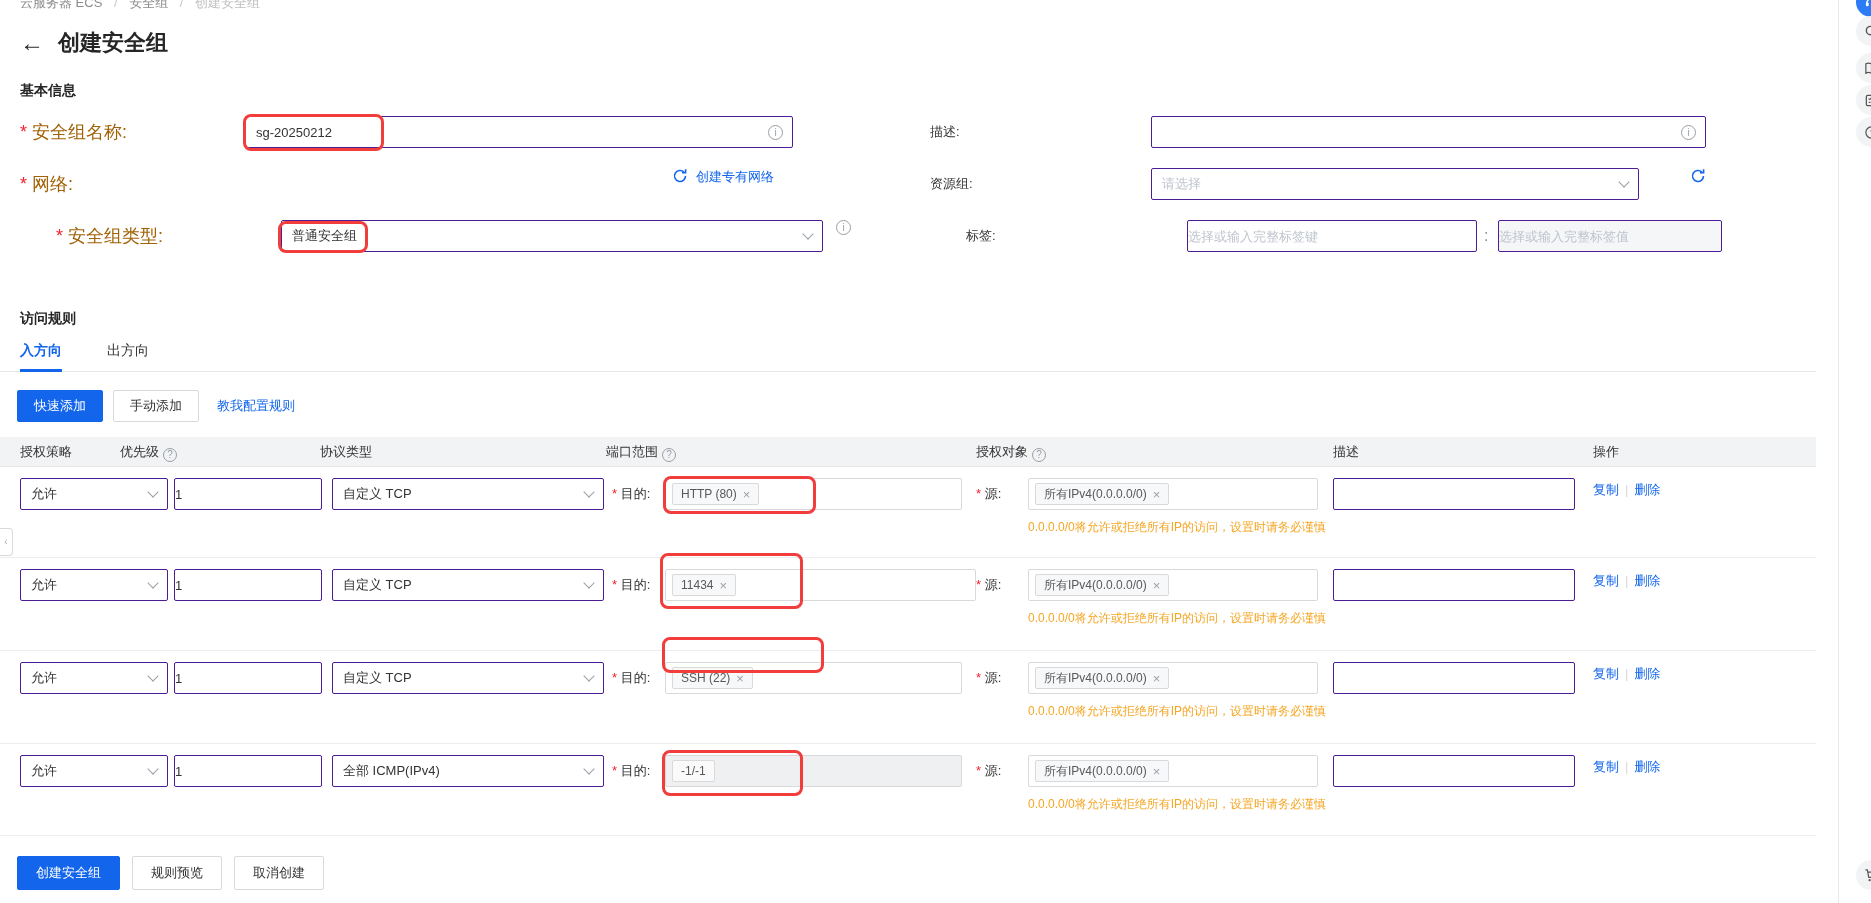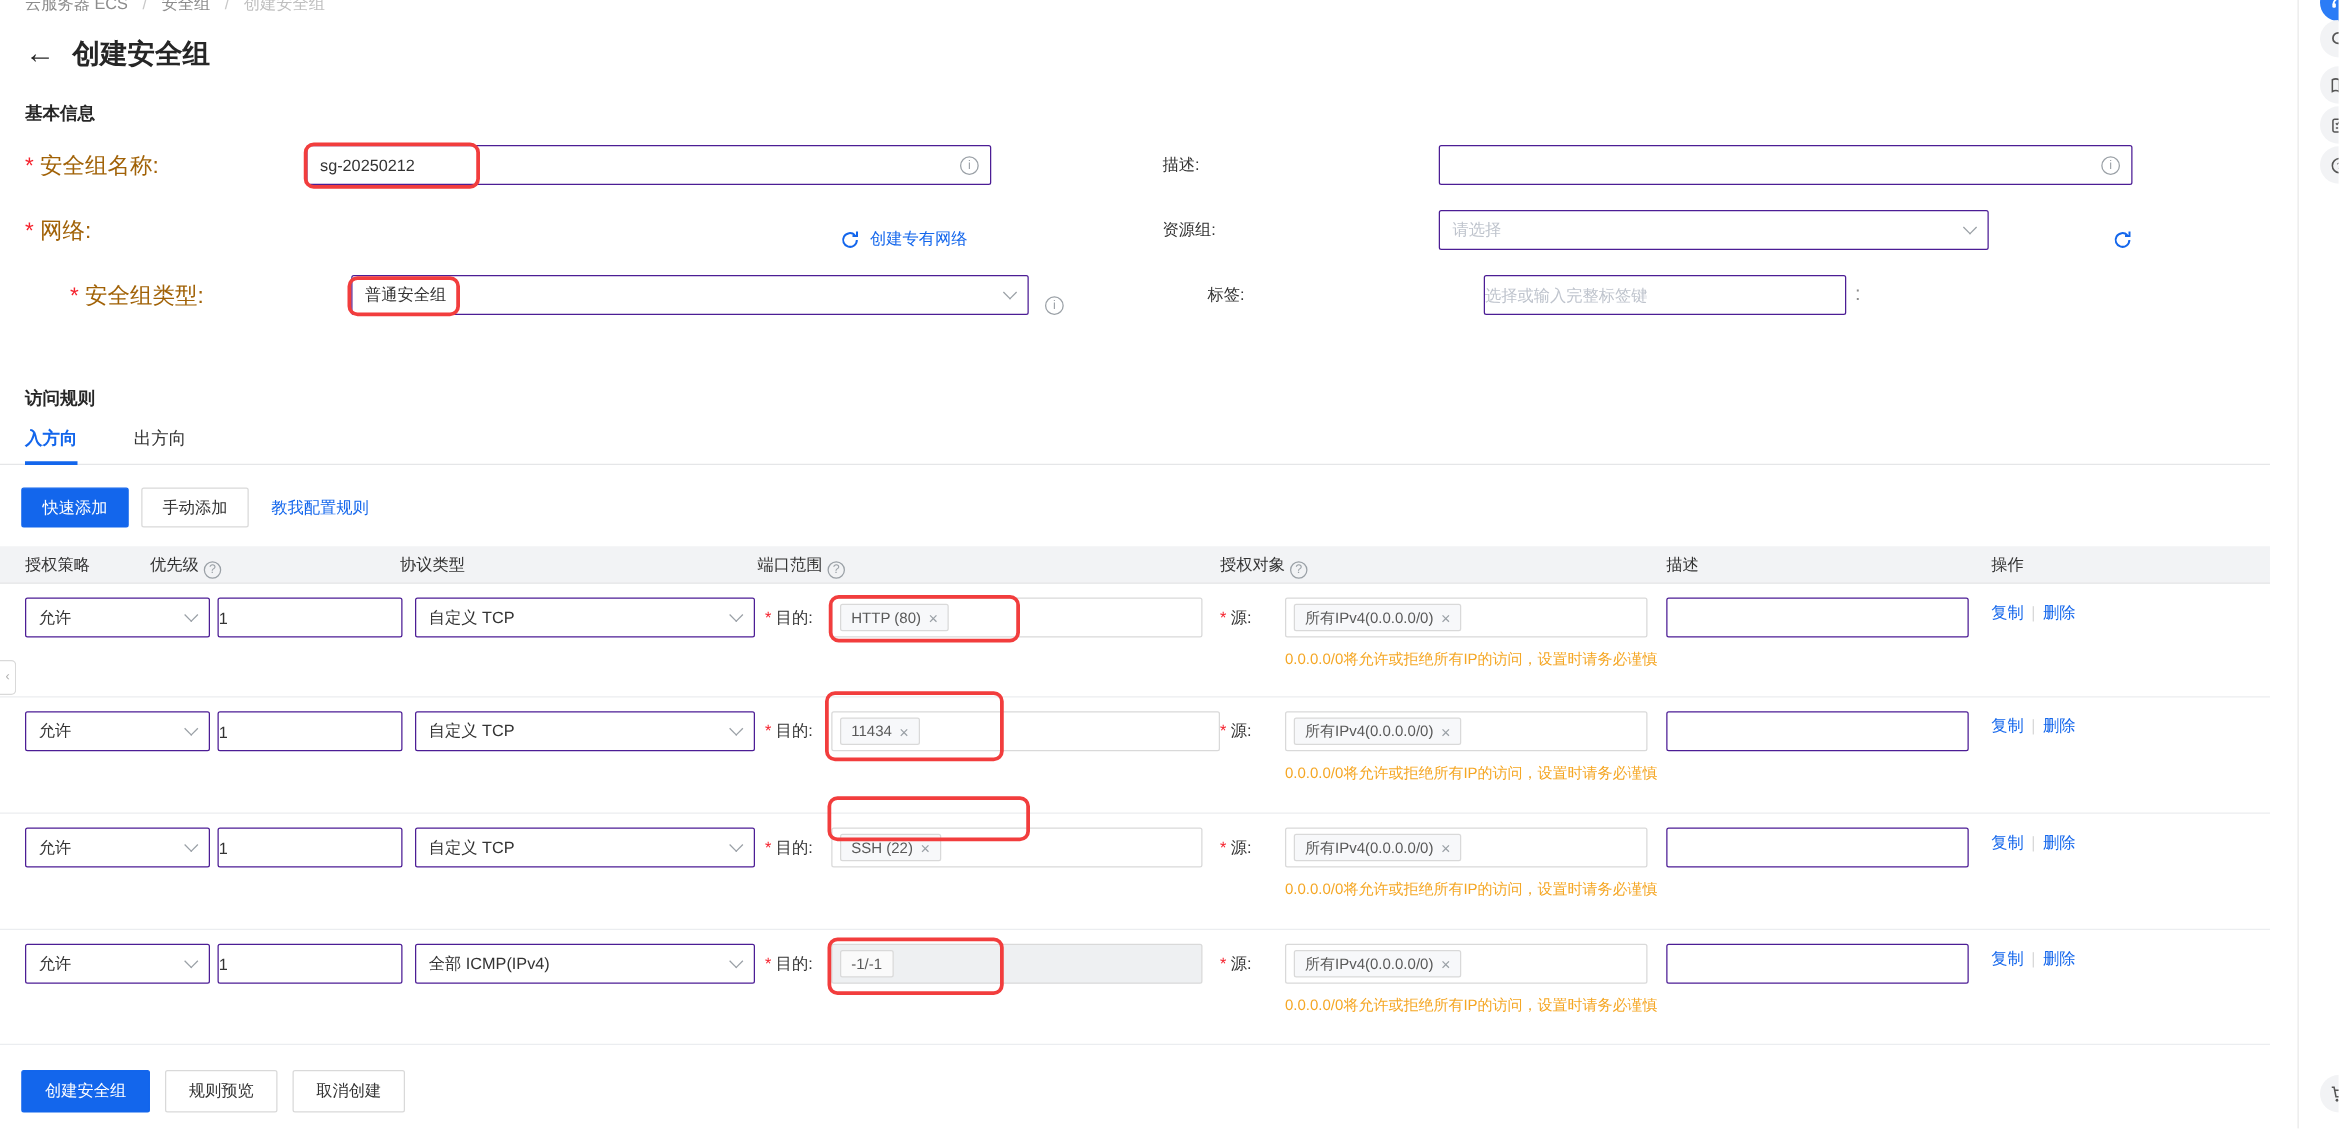--- a/index.html
+++ b/index.html
@@ -22,21 +22,21 @@
   .f-label-r { position:absolute; left:930px; top:0; line-height:32px; font-size:13px; color:#333; }
   .req::before { content:"* "; color:#f5222d; }
   .fld { position:absolute; top:0; height:32px; border:1px solid #4c1d95; border-radius:2px; background:#fff; font-size:13px; }
   input.bare { border:none; width:100%; height:30px; font-size:13px; color:#333; background:transparent; outline:none; font-family:inherit; }
   input.bare::placeholder { color:#bfc4cd; }
   .sel { display:flex; align-items:center; justify-content:space-between; padding:0 10px; cursor:pointer; }
   .sel .ph { color:#bfc4cd; }
   .chev { width:8px; height:8px; border-right:1.5px solid #9aa0a6; border-bottom:1.5px solid #9aa0a6; transform:rotate(45deg); margin-top:-4px; flex:none; }
   .icirc { position:absolute; right:9px; top:8px; width:15px; height:15px; border:1px solid #9aa0a6; border-radius:50%; color:#9aa0a6; font-size:10px; line-height:13px; text-align:center; font-style:normal; }
   .qcirc { display:inline-block; width:14px; height:14px; border:1px solid #9aa0a6; border-radius:50%; color:#9aa0a6; font-size:10px; line-height:12px; text-align:center; vertical-align:-2px; margin-left:4px; }
-  .after-fld { position:absolute; top:0; height:32px; display:flex; align-items:flex-end; gap:8px; }
+  .after-fld { position:absolute; top:0; height:32px; display:flex; align-items:flex-start; gap:8px; }
   a.blue, .blue-link { color:#1366ec; text-decoration:none; font-size:13px; cursor:pointer; }
   .refresh-icon { width:16px; height:16px; cursor:pointer; }
 
   
   .tag-colon { position:absolute; left:1448px; top:0; line-height:32px; color:#8c8c8c; }
 
   
   .tabs { position:absolute; top:342px; left:0; width:1816px; height:30px; border-bottom:1px solid #e5e6e8; }
   .tab { position:absolute; top:0; height:30px; font-size:14px; color:#333; cursor:pointer; }
   .tab.active { color:#1366ec; font-weight:bold; border-bottom:3px solid #1366ec; }
@@ -113,21 +113,21 @@
   <div class="form-row" style="top:168px;">
     <span class="f-label req">网络:</span>
     <div class="after-fld" style="left:672px;">
       <svg class="refresh-icon" viewBox="0 0 16 16">
           <path d="M13.5 8a5.5 5.5 0 1 1-1.6-3.9" fill="none" stroke="#1366ec" stroke-width="1.6"></path>
           <path d="M13.6 1.2v3.6h-3.6" fill="none" stroke="#1366ec" stroke-width="1.6"></path>
         </svg>
       <a class="blue">创建专有网络</a>
     </div>
     <span class="f-label-r">资源组:</span>
-    <div class="fld sel" style="left:1151px; width:440px;">
+    <div class="fld sel" style="left:1151px; width:488px;">
       <span class="ph">请选择</span>
       <span class="chev"></span>
     </div>
     <div class="after-fld" style="left:1690px;">
       <svg class="refresh-icon" viewBox="0 0 16 16">
           <path d="M13.5 8a5.5 5.5 0 1 1-1.6-3.9" fill="none" stroke="#1366ec" stroke-width="1.6"></path>
           <path d="M13.6 1.2v3.6h-3.6" fill="none" stroke="#1366ec" stroke-width="1.6"></path>
         </svg>
     </div>
   </div>
@@ -140,20 +140,23 @@
       <div class="anno" style="left:-4px; top:0px; width:90px; height:32px;"></div>
     </div>
     <div class="after-fld" style="left:800px;">
       <i class="icirc" style="position:static;">i</i>
     </div>
     <span class="f-label-r">标签:</span>
     <div class="fld" style="left:1151px; width:290px;">
       <input class="bare" placeholder="选择或输入完整标签键" style="">
     </div>
     <span class="tag-colon">:</span>
+    <div class="fld" style="left:1462px; width:224px; background:#f5f6f8;">
+      <input class="bare" placeholder="选择或输入完整标签值" style="">
+    </div>
   </div>
 
   <div class="section-title" style="top:310px;">访问规则</div>
 
   <div class="tabs">
     <span class="tab active" style="left:20px;">入方向</span>
     <span class="tab" style="left:107px;">出方向</span>
   </div>
 
   <div class="toolbar">

